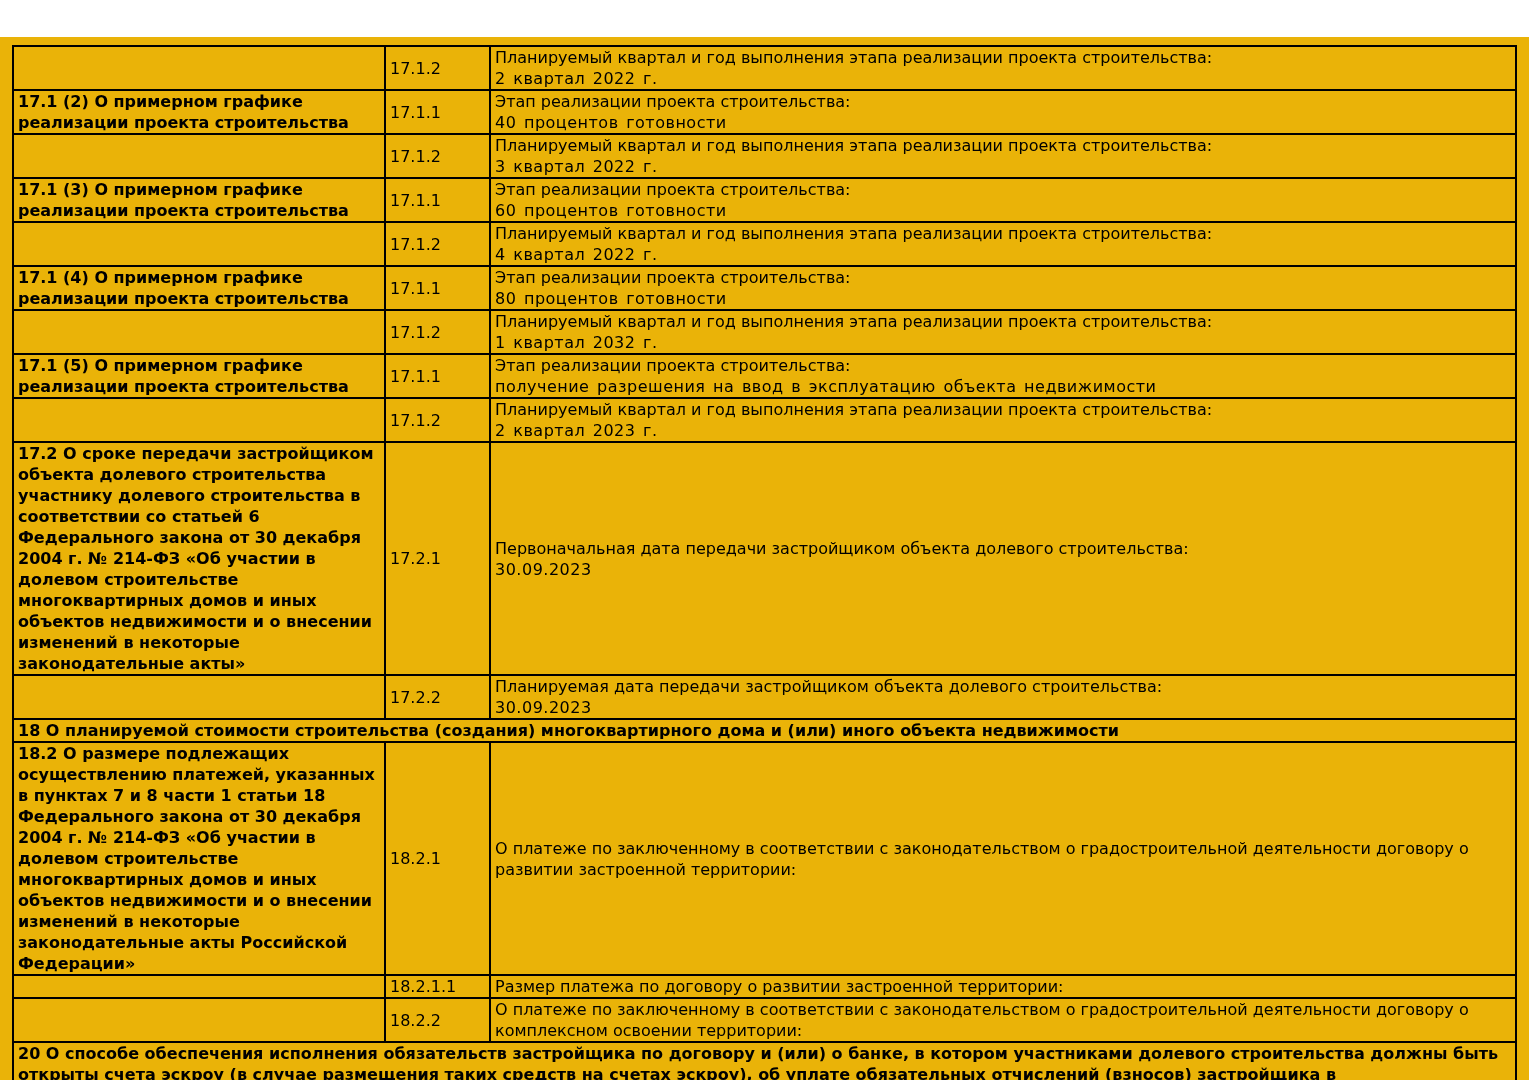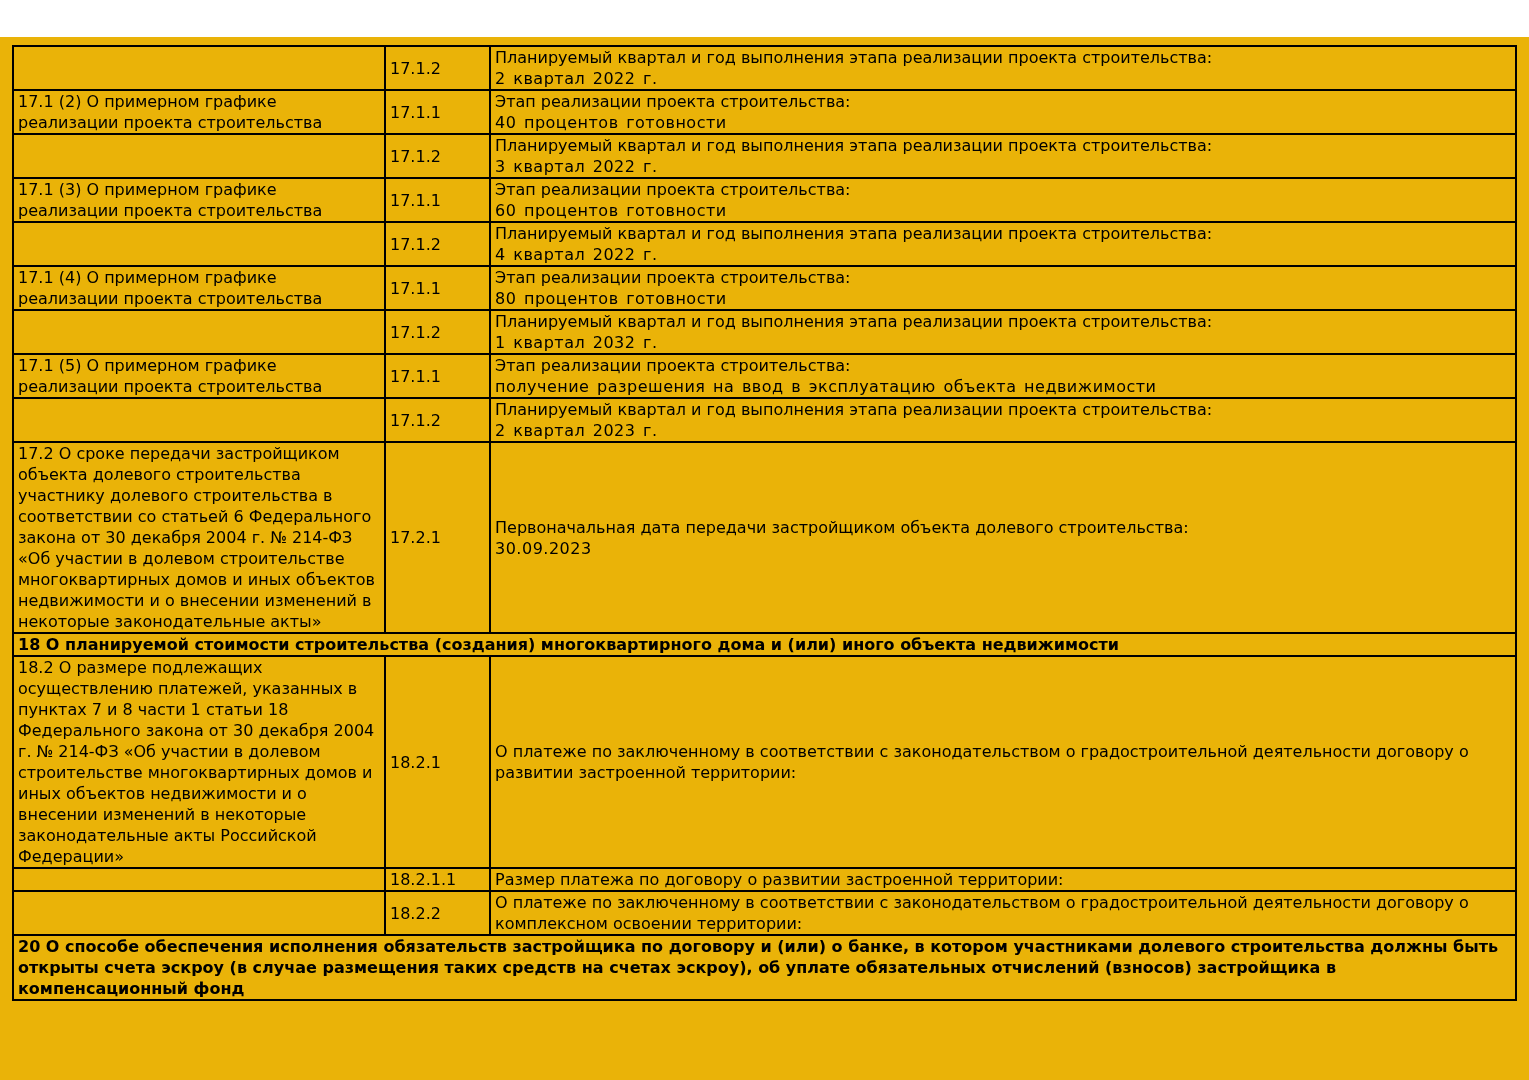--- a/index.html
+++ b/index.html
@@ -27,20 +27,21 @@
   }
   table.decl td {
     border: 2px solid #000;
     padding: 0 4px;
     vertical-align: middle;
     line-height: 21px;
     overflow: hidden;
   }
   td.desc-cell {
     line-height: 21px;
+    font-weight: bold;
   }
   td.code-cell {
     line-height: 21px;
   }
   td.content-cell .field-label {
     line-height: 21px;
   }
   td.content-cell .field-value {
     font-weight: normal;
     letter-spacing: 0.5px;
@@ -139,20 +140,28 @@
           </td>
         </tr>
         <tr class="item-row">
           <td class="desc-cell">17.2 О сроке передачи застройщиком объекта долевого строительства участнику долевого строительства в соответствии со статьей 6 Федерального закона от 30 декабря 2004 г. № 214-ФЗ «Об участии в долевом строительстве многоквартирных домов и иных объектов недвижимости и о внесении изменений в некоторые законодательные акты»</td>
           <td class="code-cell">17.2.1</td>
           <td class="content-cell">
             <div class="field-label">Первоначальная дата передачи застройщиком объекта долевого строительства:</div>
             <div class="field-value">30.09.2023</div>
           </td>
         </tr>
+        <tr class="item-row">
+          <td class="desc-cell"></td>
+          <td class="code-cell">17.2.2</td>
+          <td class="content-cell">
+            <div class="field-label">Планируемая дата передачи застройщиком объекта долевого строительства:</div>
+            <div class="field-value">30.09.2023</div>
+          </td>
+        </tr>
         <tr class="section-row single-row">
           <td colspan="3" class="section-cell">18 О планируемой стоимости строительства (создания) многоквартирного дома и (или) иного объекта недвижимости</td>
         </tr>
         <tr class="item-row">
           <td class="desc-cell">18.2 О размере подлежащих осуществлению платежей, указанных в пунктах 7 и 8 части 1 статьи 18 Федерального закона от 30 декабря 2004 г. № 214-ФЗ «Об участии в долевом строительстве многоквартирных домов и иных объектов недвижимости и о внесении изменений в некоторые законодательные акты Российской Федерации»</td>
           <td class="code-cell">18.2.1</td>
           <td class="content-cell">
             <div class="field-label">О платеже по заключенному в соответствии с законодательством о градостроительной деятельности договору о развитии застроенной территории:</div>
           </td>
         </tr>

